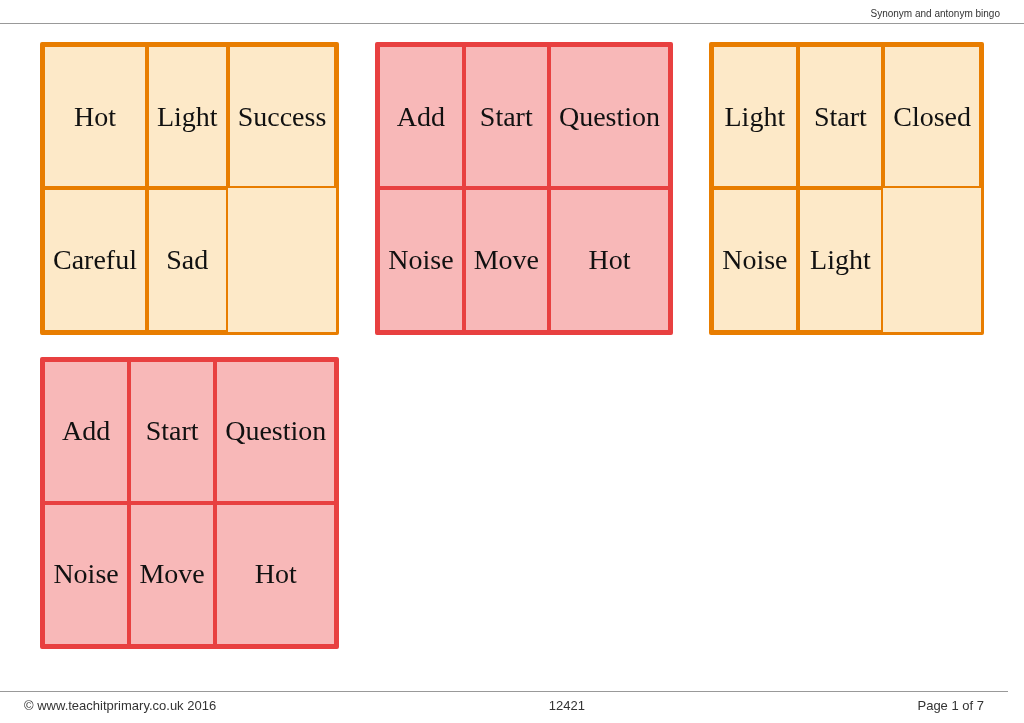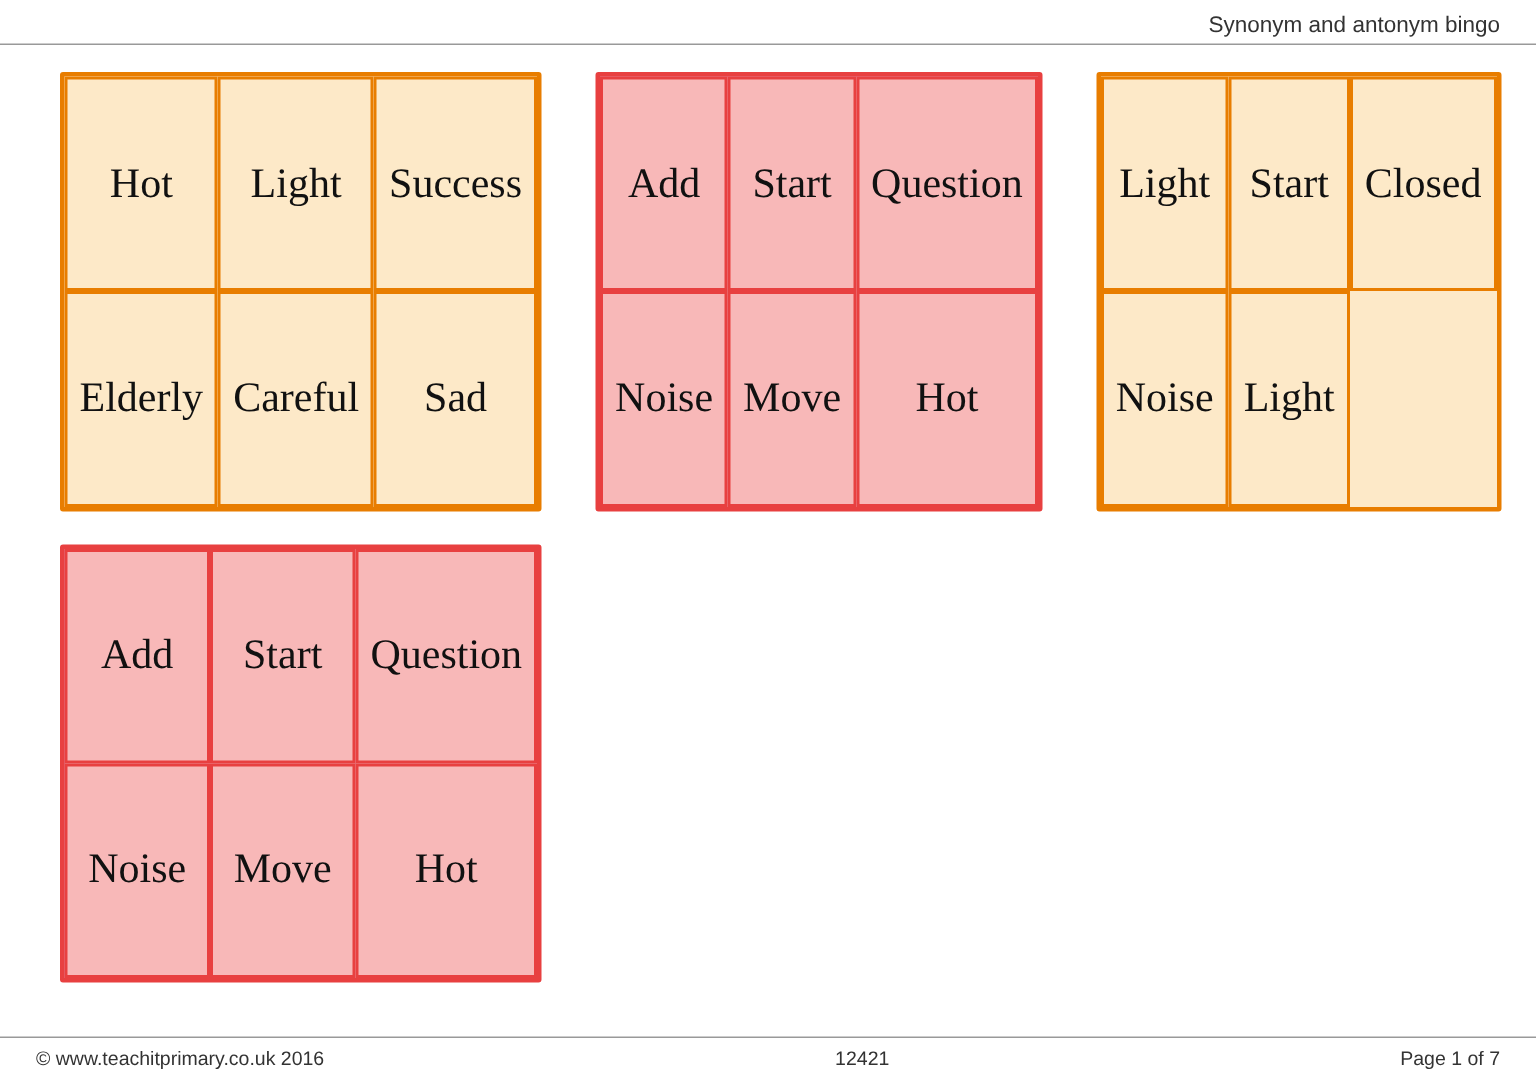--- a/index.html
+++ b/index.html
@@ -16,21 +16,21 @@
     .page-header {
       display: flex;
       justify-content: flex-end;
       align-items: center;
       padding: 8px 24px 4px 24px;
       border-bottom: 1.5px solid #999;
       margin-bottom: 0;
     }
 
     .page-title {
-      font-size: 15px;
+      font-size: 10px;
       color: #333;
       font-family: Arial, sans-serif;
     }
 
     .main-content {
       padding: 18px 40px 10px 40px;
       display: grid;
       grid-template-columns: 1fr 1fr 1fr;
       grid-template-rows: 1fr 1fr;
       gap: 22px 36px;
@@ -45,21 +45,21 @@
       border-radius: 2px;
     }
 
     .bingo-card.orange {
       border-color: #e87d00;
       background: #fde9c8;
     }
 
     .bingo-card.pink {
       border-color: #e84040;
-      background: #be185d;
+      background: #0369a1;
     }
 
     .bingo-cell {
       display: flex;
       align-items: center;
       justify-content: center;
       font-size: 28px;
       font-weight: 400;
       color: #111;
       border: 2px solid;
@@ -73,21 +73,21 @@
 
     .bingo-card.pink .bingo-cell {
       border-color: #e84040;
       background: #f8b8b8;
     }
 
     .page-footer {
       position: absolute;
       bottom: 0;
       left: 0;
-      right: 0;
+      right: 16px;
       display: flex;
       justify-content: space-between;
       align-items: center;
       padding: 6px 24px 10px 24px;
       border-top: 1.5px solid #999;
       font-family: Arial, sans-serif;
       font-size: 13px;
       color: #333;
     }
   </style>
@@ -97,21 +97,20 @@
 <div class="page-header">
   <span class="page-title">Synonym and antonym bingo</span>
 </div>
 
 <div class="main-content">
 
 <div class="bingo-card orange">
       <div class="bingo-cell">Hot</div>
       <div class="bingo-cell">Light</div>
       <div class="bingo-cell">Success</div>
-      <div class="bingo-cell">Elderly</div>
       <div class="bingo-cell">Careful</div>
       <div class="bingo-cell">Sad</div>
     </div>
     <div class="bingo-card pink">
       <div class="bingo-cell">Add</div>
       <div class="bingo-cell">Start</div>
       <div class="bingo-cell">Question</div>
       <div class="bingo-cell">Noise</div>
       <div class="bingo-cell">Move</div>
       <div class="bingo-cell">Hot</div>

